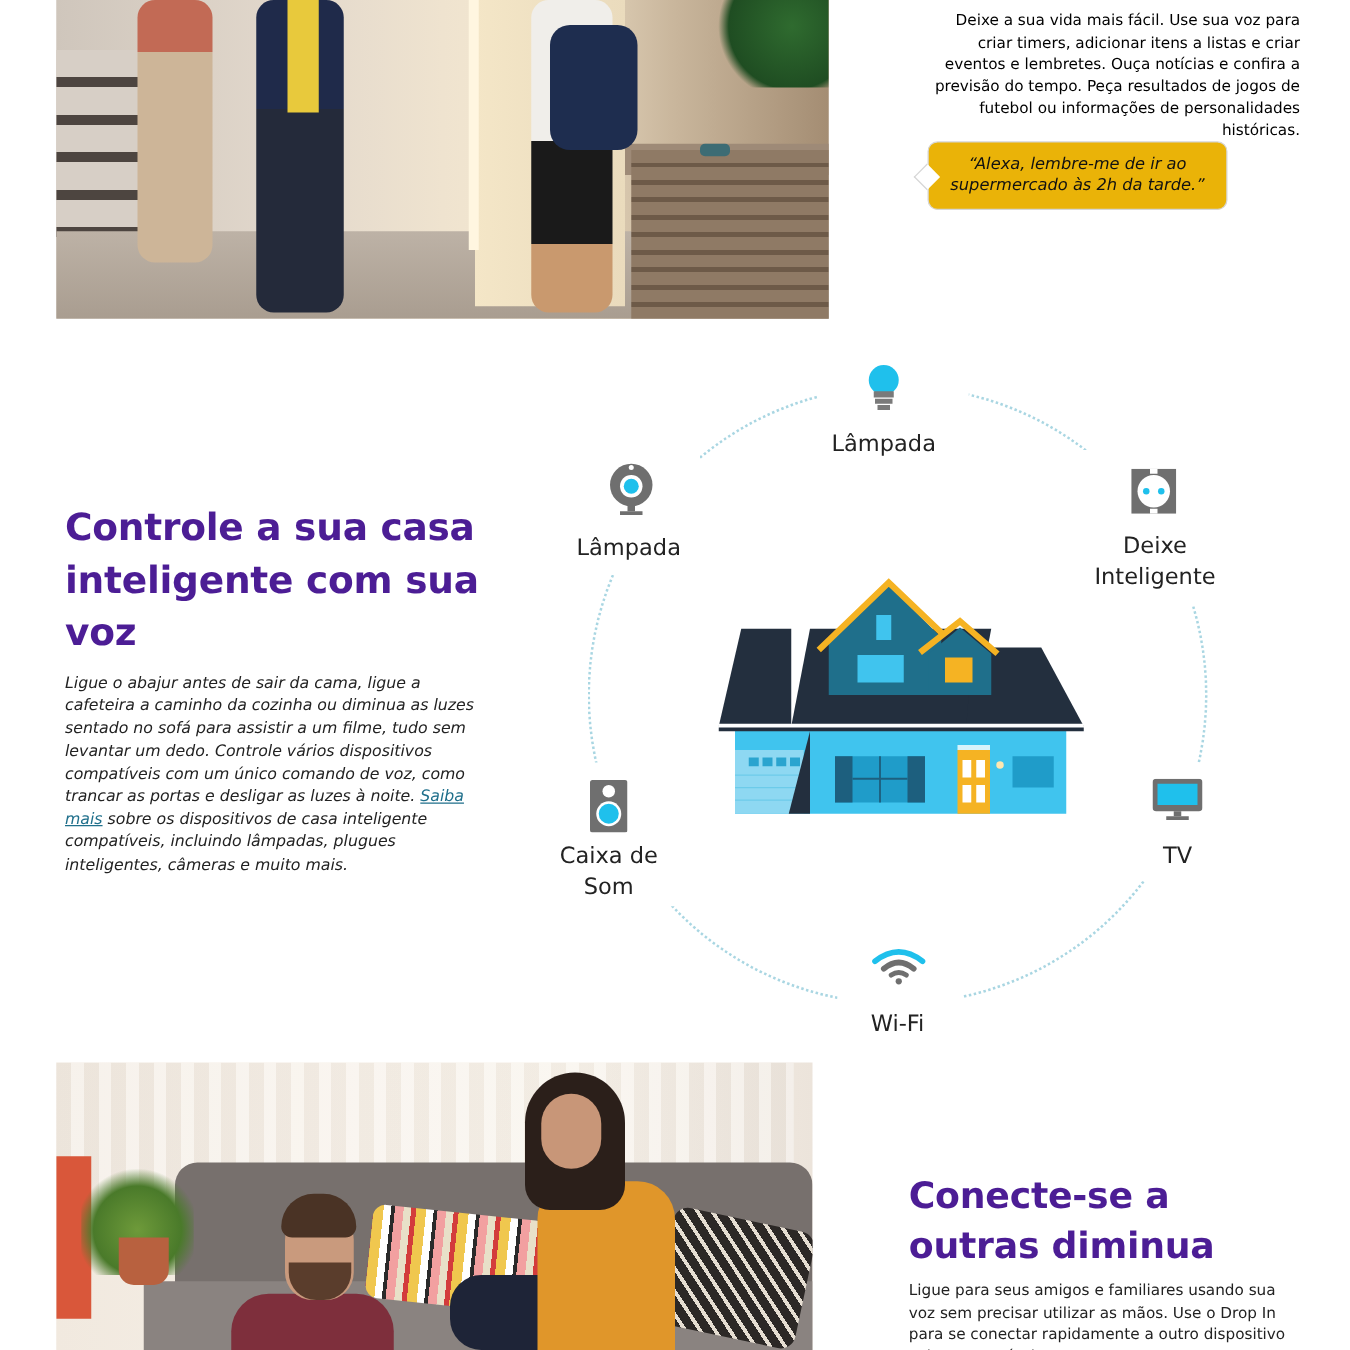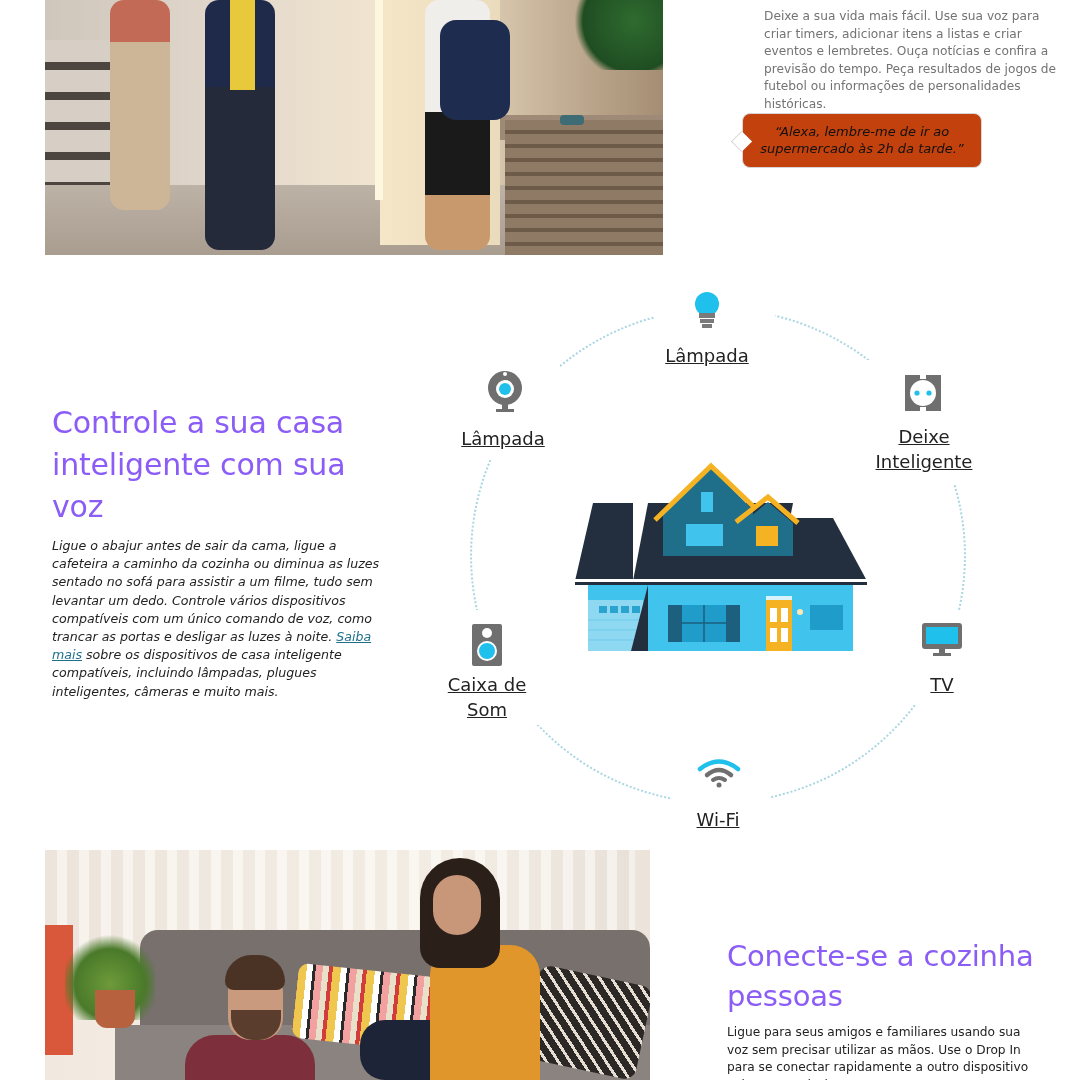--- a/index.html
+++ b/index.html
@@ -19,34 +19,34 @@
   .photo1 .cabinettop { left: 455px; top: 115px; width: 163px; height: 25px; background:#9e8a77; }
   .photo1 .plant { left: 520px; top: 0; width: 98px; height: 70px; background: radial-gradient(circle at 70% 30%, #2f6b2f, #1f4d22 60%, transparent 70%); }
   .photo1 .person1 { left: 65px; top: 0; width: 60px; height: 210px; background: linear-gradient(180deg,#c26a55 0 20%, #cdb598 20% 100%); border-radius: 14px; }
   .photo1 .person2 { left: 160px; top: 0; width: 70px; height: 250px; background: linear-gradient(180deg,#1f2a4a 0 35%, #242a3a 35% 100%); border-radius: 14px; }
   .photo1 .person2b { left: 185px; top: 0; width: 25px; height: 90px; background:#e8c93c; }
   .photo1 .person3 { left: 380px; top: 0; width: 65px; height: 250px; background: linear-gradient(180deg,#f0eeea 0 45%, #1a1a1a 45% 78%, #c9996e 78% 100%); border-radius: 14px; }
   .photo1 .backpack { left: 395px; top: 20px; width: 70px; height: 100px; background: #1e2d4f; border-radius: 16px; }
   .photo1 .echo { left: 515px; top: 115px; width: 24px; height: 10px; background:#3d6c74; border-radius: 4px; }
 
   
-  .intro-text { left: 764px; top: 8px; width: 300px; font-size: 12.2px; line-height: 17.6px; color: #737373; }
-  .bubble { left: 742px; top: 113px; width: 240px; height: 55px; border: 1.5px solid #d6d6d6; border-radius: 8px; background: #c2410c; box-sizing: border-box;
+  .intro-text { left: 740px; top: 8px; width: 300px; font-size: 12.2px; line-height: 17.6px; color: #000000; text-align: right; }
+  .bubble { left: 742px; top: 113px; width: 240px; height: 55px; border: 1.5px solid #d6d6d6; border-radius: 8px; background: #eab308; box-sizing: border-box;
     font-style: italic; font-size: 13px; line-height: 17px; color: #111; text-align: center; padding-top: 9px; }
   .bubble:before { content: ""; position: absolute; left: -9px; top: 20px; width: 14px; height: 14px; background: #fff;
     border-left: 1.5px solid #d6d6d6; border-bottom: 1.5px solid #d6d6d6; transform: rotate(45deg); }
 
   
-  .h2 { font-size: 30px; line-height: 42px; color: #8b5cf6; font-weight: normal; letter-spacing: -0.2px; }
+  .h2 { font-size: 30px; line-height: 42px; color: #4c1d95; font-weight: bold; letter-spacing: -0.2px; }
   .sec2-title { left: 52px; top: 402px; width: 340px; }
   .sec2-body { left: 52px; top: 537px; width: 330px; font-size: 12.6px; line-height: 18.2px; color: #222; font-style: italic; }
   .link { color: #1f6f8b; text-decoration: underline; cursor: pointer; }
   .ring { left: 470px; top: 308px; width: 496px; height: 496px; box-sizing: border-box; border: 2px dotted #a9d6e2; border-radius: 50%; }
   .mask { background: #fff; }
-  .dlabel { font-size: 18px; color: #222; text-align: center; line-height: 25px; text-decoration: underline; }
+  .dlabel { font-size: 18px; color: #222; text-align: center; line-height: 25px; }
 
   
   .photo2 { left: 45px; top: 850px; width: 605px; height: 230px; overflow: hidden;
     background: linear-gradient(90deg, #f1e9df 0%, #f6efe6 40%, #f7f1e8 70%, #ece4db 100%); }
   .photo2 .curtainlines { left: 0; top: 0; width: 590px; height: 110px;
     background: repeating-linear-gradient(90deg, rgba(0,0,0,0.02) 0 12px, rgba(255,255,255,0.4) 12px 22px); }
   .photo2 .sofa { left: 95px; top: 80px; width: 510px; height: 150px; background: #77706d; border-radius: 18px 18px 0 0; }
   .photo2 .seat { left: 70px; top: 175px; width: 535px; height: 55px; background: #8a8380; }
   .photo2 .redpanel { left: 0; top: 75px; width: 28px; height: 130px; background: #d9573a; }
   .photo2 .plant { left: 20px; top: 80px; width: 90px; height: 90px; background: radial-gradient(circle at 50% 60%, #6e9a3a, #4a7a2a 50%, transparent 70%); }
@@ -218,14 +218,14 @@
   <div class="abs woman-legs"></div>
   <div class="abs woman-body"></div>
   <div class="abs woman-hair"></div>
   <div class="abs woman-face"></div>
   <div class="abs man-body"></div>
   <div class="abs man-face"></div>
   <div class="abs man-beard"></div>
   <div class="abs man-hair"></div>
 </div>
 
-<div class="abs h2 sec3-title">Conecte-se a cozinha pessoas</div>
+<div class="abs h2 sec3-title">Conecte-se a outras diminua</div>
 <div class="abs sec3-body">Ligue para seus amigos e familiares usando sua voz sem precisar utilizar as mãos. Use o Drop In para se conectar rapidamente a outro dispositivo Echo compatível...</div>
 
 </body></html>

